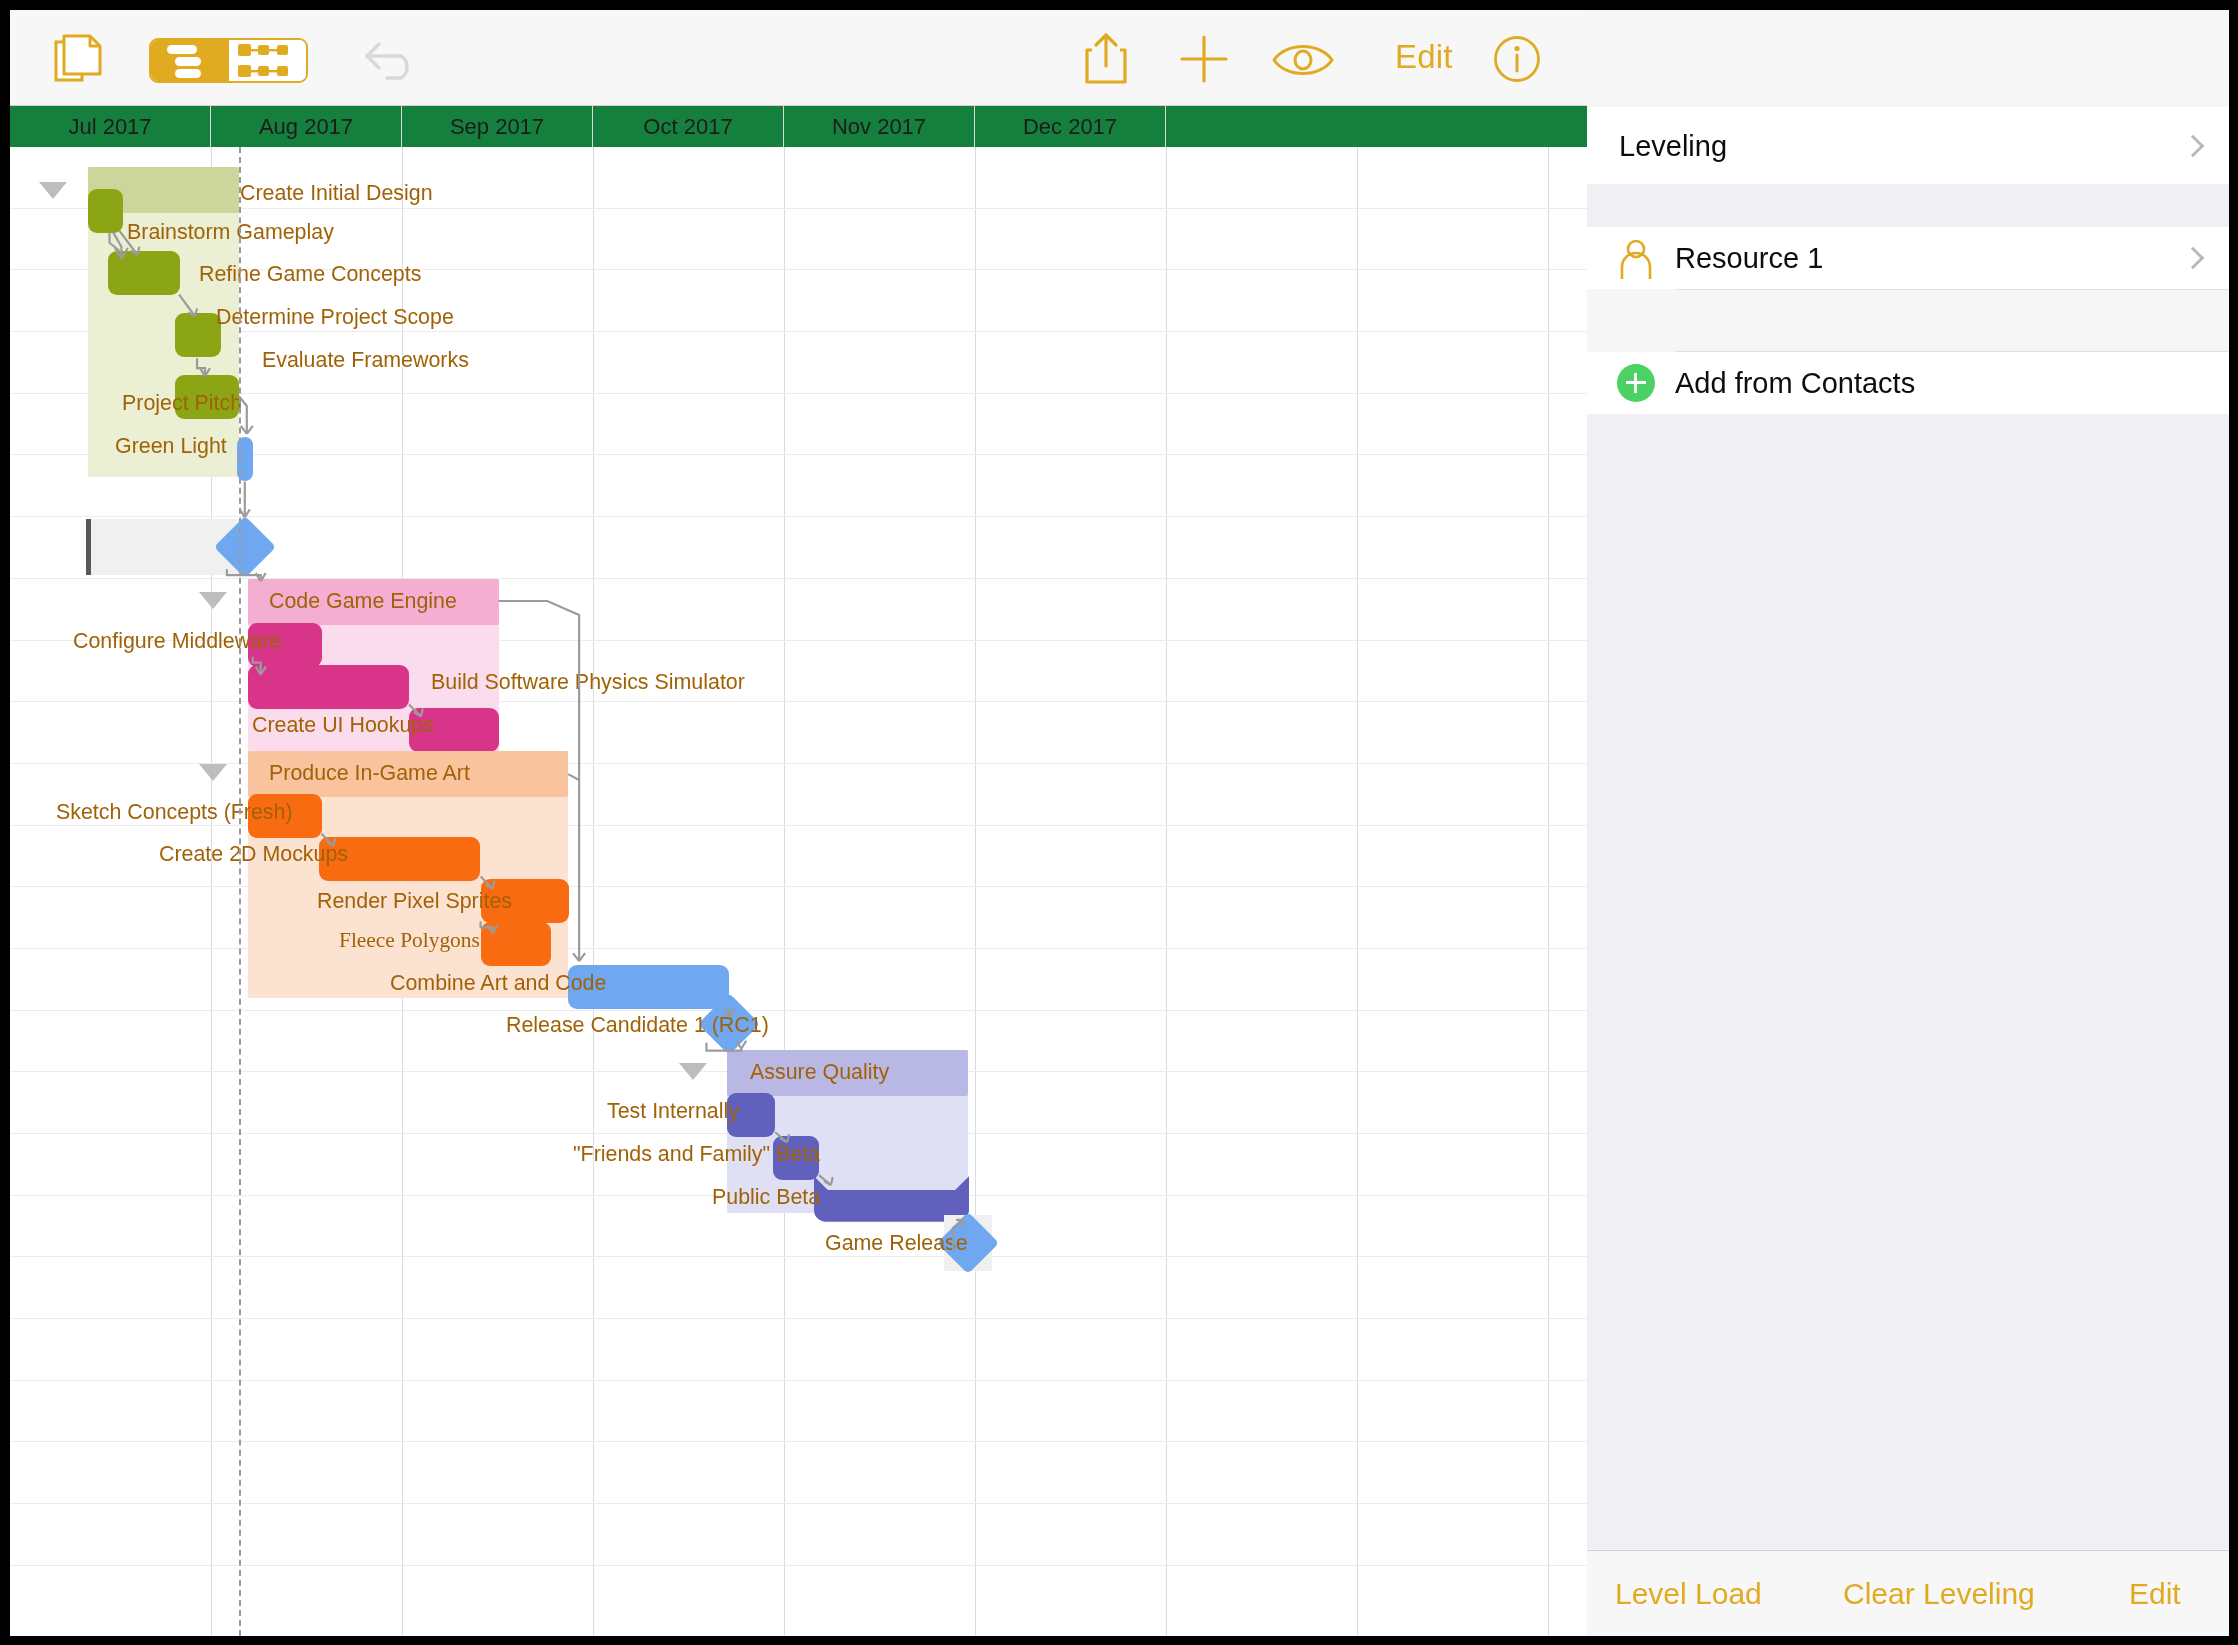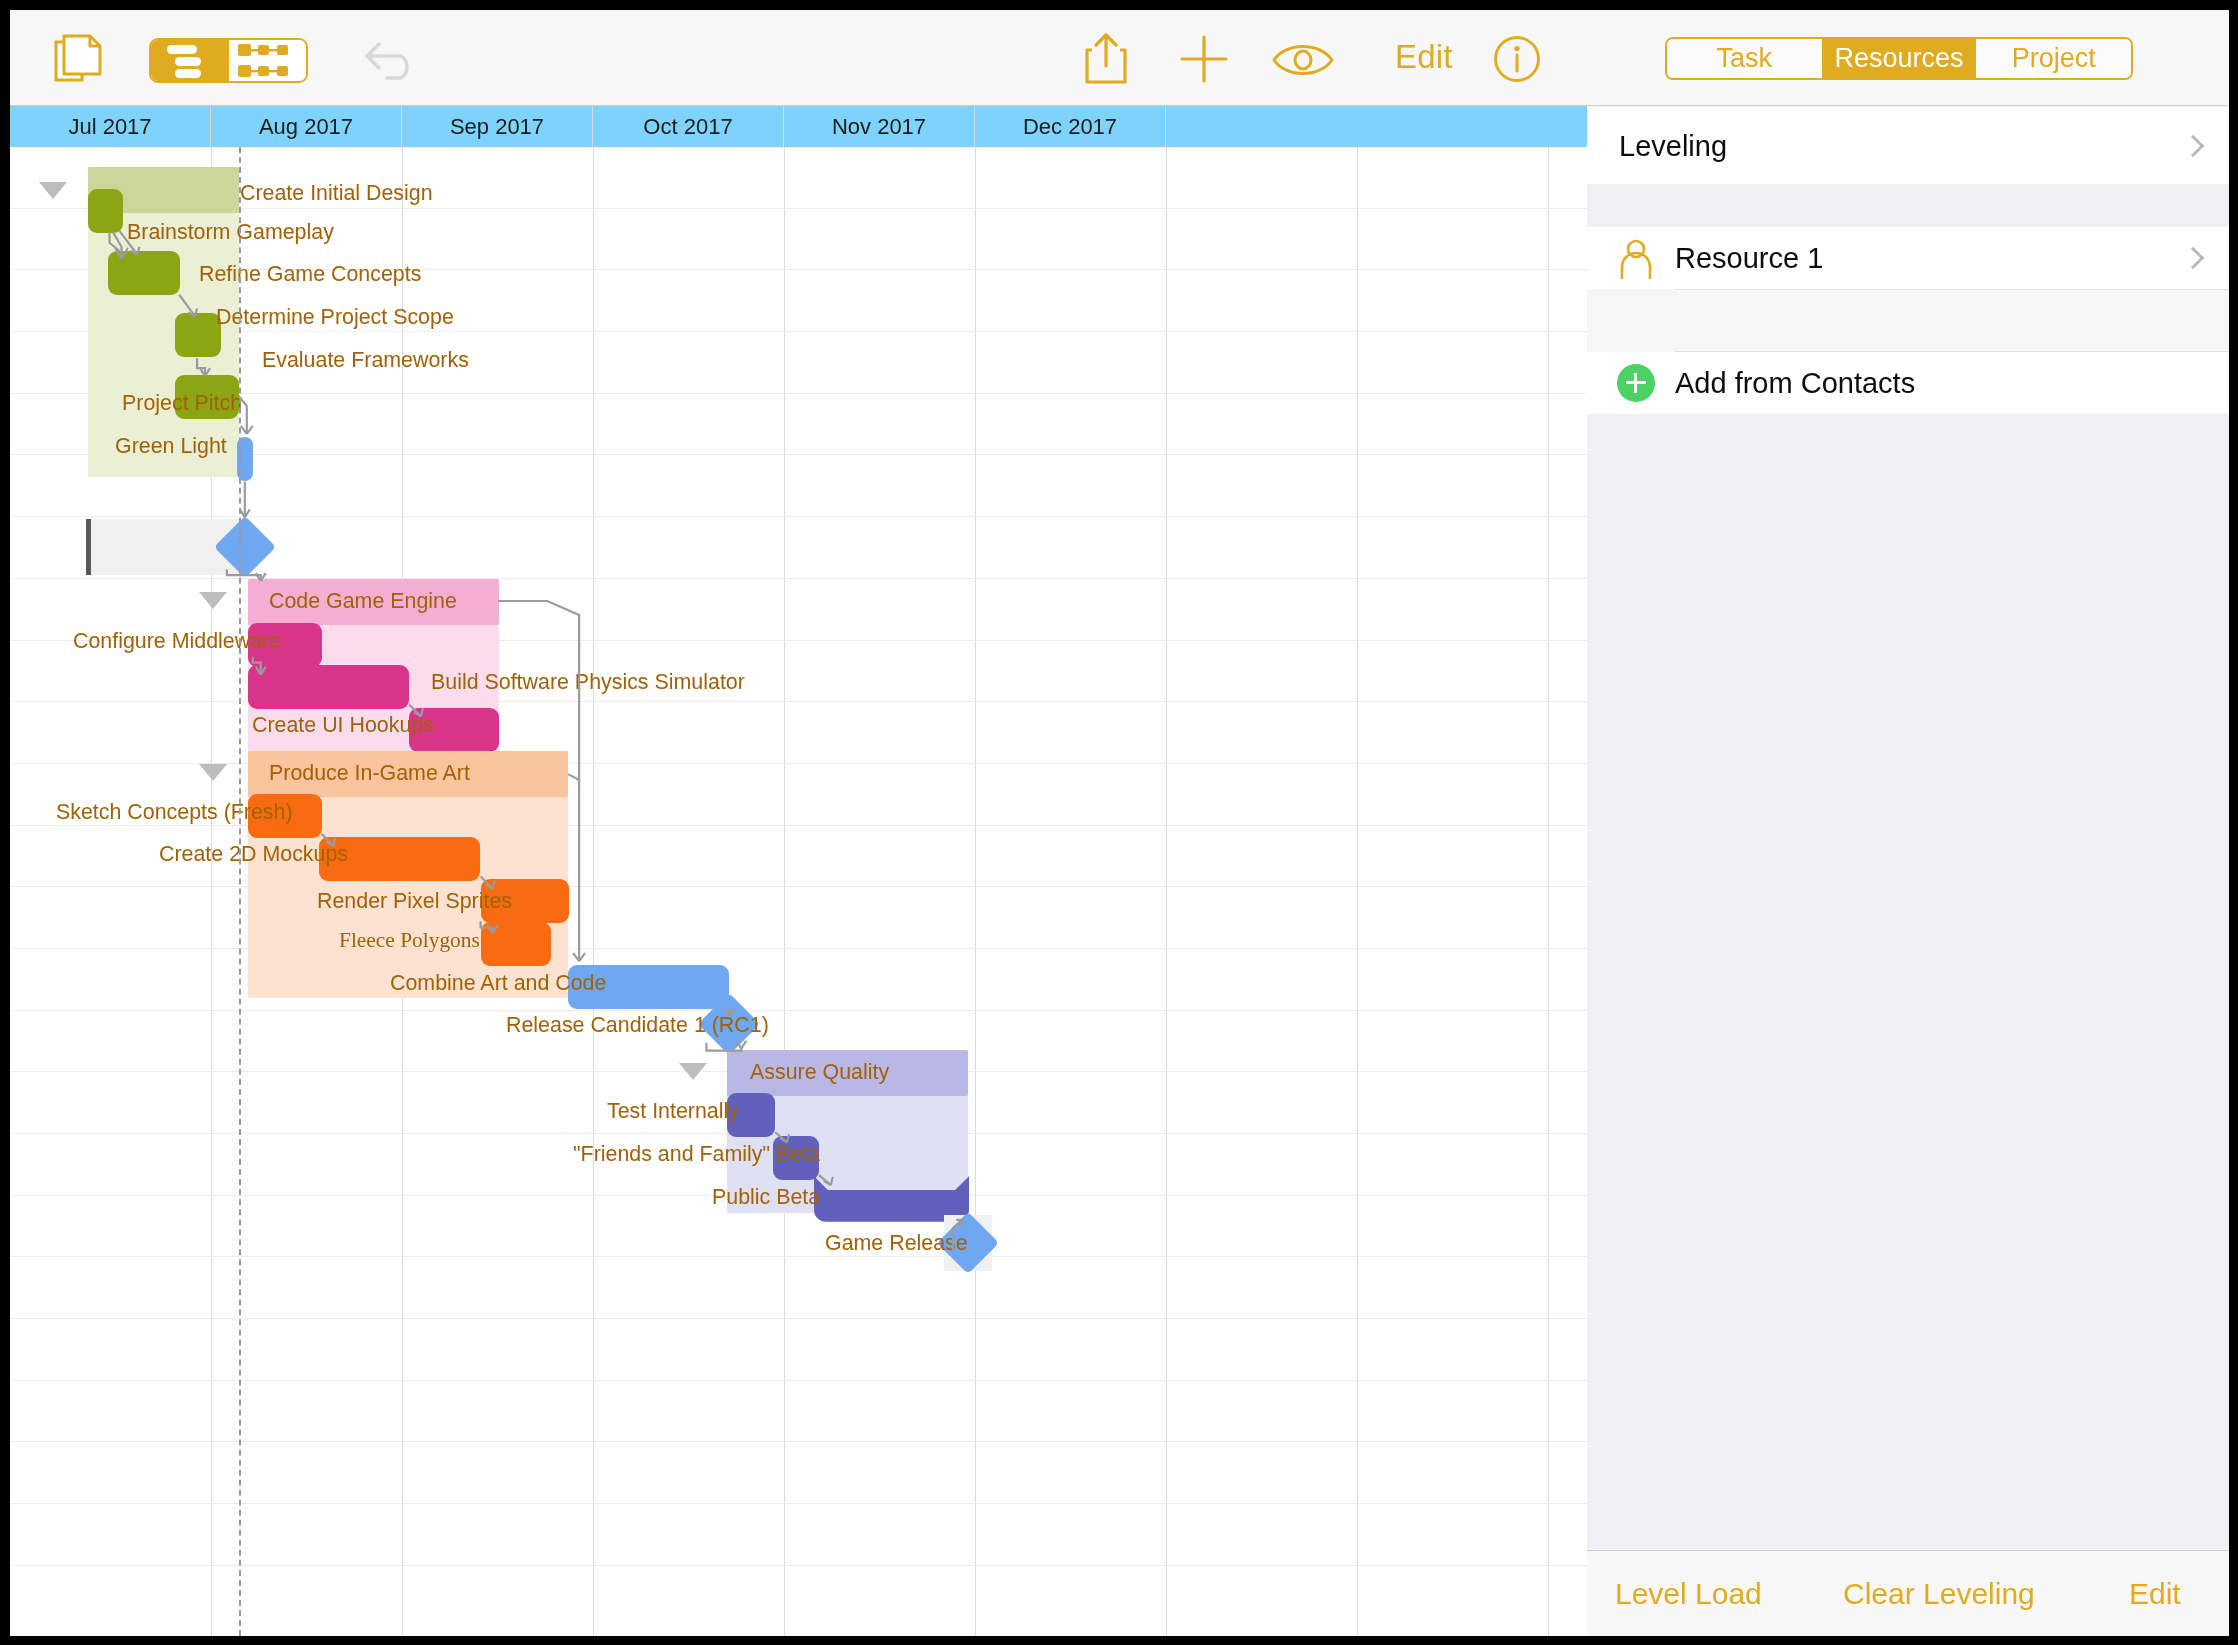--- a/index.html
+++ b/index.html
@@ -50,21 +50,21 @@
   #btn-edit  {
     position: absolute; left: 1385px; top: 28px;
     font-size: 33px; color: #e0aa21; cursor: pointer; letter-spacing: 0.2px;
   }
   #ico-info  { left: 1483px; top: 25px; width: 48px; height: 48px; }
 
   
   #months {
     position: absolute; left: 0; top: 96px;
     width: 1577px; height: 42px;
-    background: #7dd3fc;
+    background: #15803d;
     border-bottom: 1px solid #c8c8c8;
     display: flex;
   }
   #months .m {
     flex: 0 0 191px;
     border-right: 1px solid #d8d8d8;
     font-size: 22px; color: #1c1c1c;
     display: flex; align-items: center; justify-content: center;
   }
   #months .m:first-child { flex: 0 0 201px; }
@@ -455,27 +455,20 @@
           <path d="M958 1078 L951 1078 M958 1078 L957 1085"></path>
         </g>
       </svg>
 
       <div class="todayline" style="left:229px"></div>
     </div>
   </div>
 
   <div id="inspector">
 
-    <div id="seg-header">
-      <div id="segctl">
-        <div class="s">Task</div>
-        <div class="s active">Resources</div>
-        <div class="s">Project</div>
-      </div>
-    </div>
 
     <div class="insp-row" style="top:97px; height:78px; padding-left:32px;">
       <span class="insp-title">Leveling</span>
       <span class="chev" style="top:31px;"></span>
     </div>
 
     <div class="insp-spacer" style="top:174px; height:43px;"></div>
 
     <div class="insp-row" style="top:217px; height:62px; padding-left:88px;">
       <svg style="position:absolute; left:30px; top:12px; width:38px; height:42px;" viewBox="0 0 38 42">

